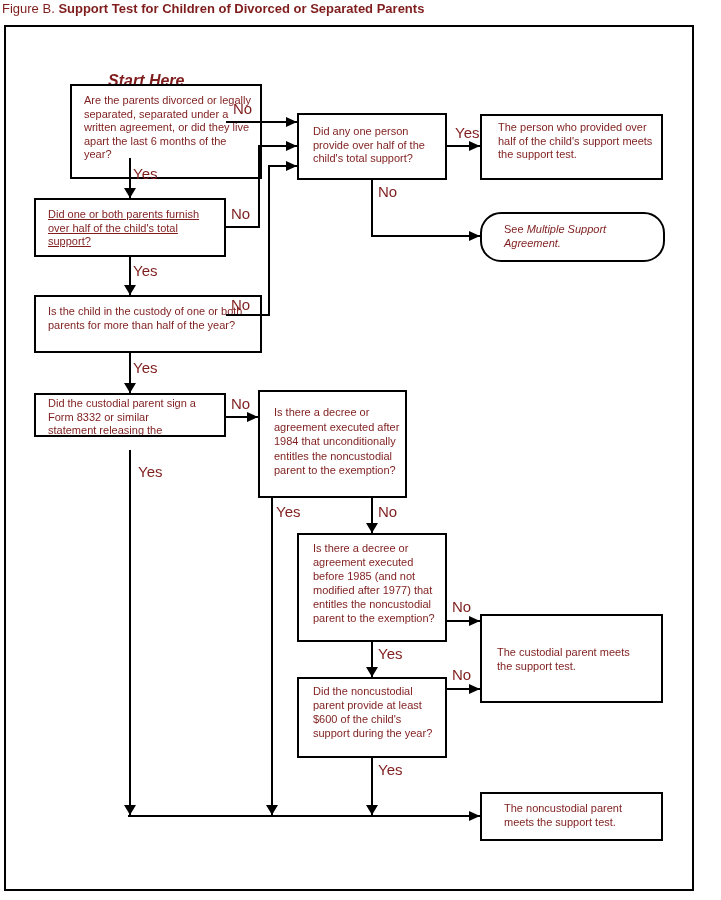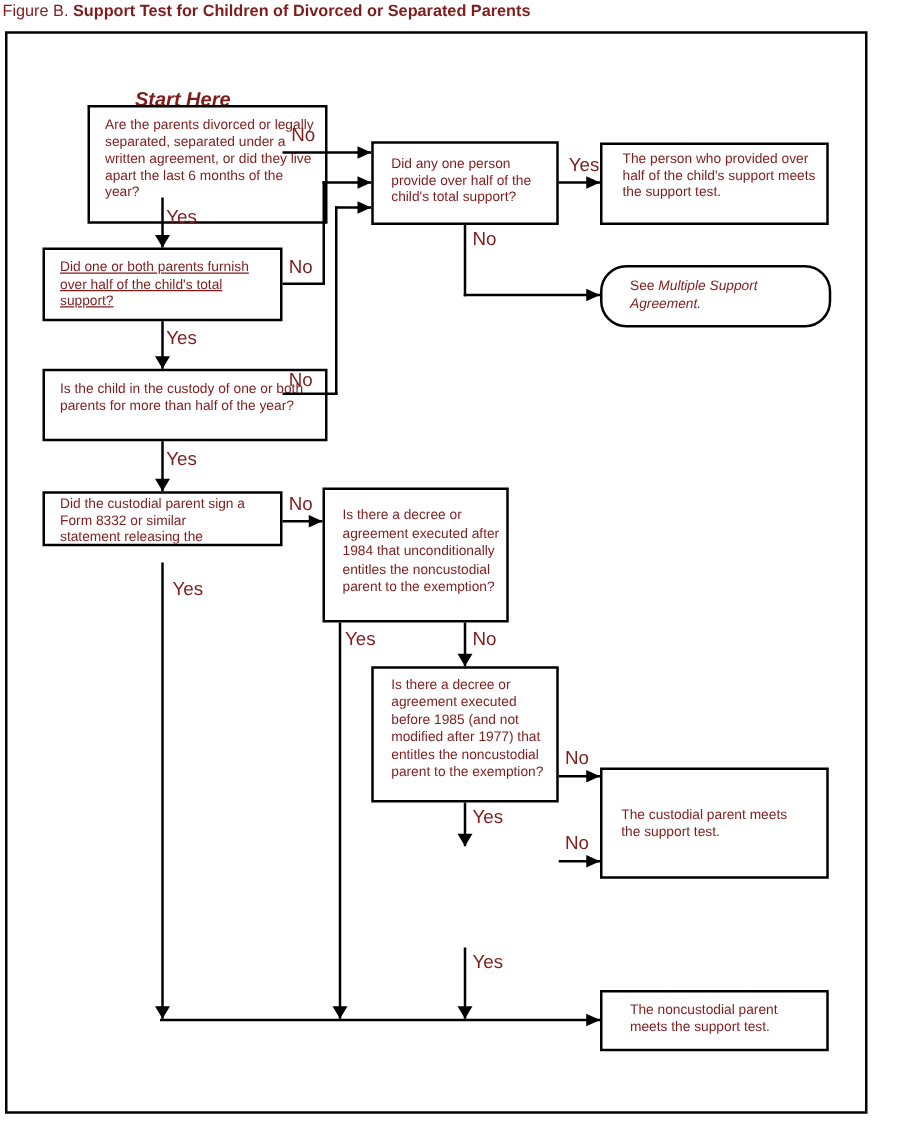--- a/index.html
+++ b/index.html
@@ -50,20 +50,21 @@
   <div class="box" style="left:34px; top:295px; width:228px; height:58px; padding:8px 14px 0 12px;">Is the child in the custody of one or both parents for more than half of the year?</div>
 
   <div class="box" style="left:34px; top:393px; width:192px; height:44px; padding:2px 24px 0 12px;">Did the custodial parent sign a Form 8332 or similar statement releasing the exemption?</div>
 
   <div class="box" style="left:297px; top:113px; width:150px; height:67px; padding:10px 4px 0 14px;">Did any one person provide over half of the child's total support?</div>
 
   <div class="box" style="left:258px; top:390px; width:149px; height:108px; padding:13px 4px 0 14px; line-height:14.5px;">Is there a decree or agreement executed after 1984 that unconditionally entitles the noncustodial parent to the exemption?</div>
 
   <div class="box" style="left:297px; top:533px; width:150px; height:109px; padding:6px 4px 0 14px; line-height:14px;">Is there a decree or agreement executed before 1985 (and not modified after 1977) that entitles the noncustodial parent to the exemption?</div>
 
+  <div class="box" style="left:297px; top:677px; width:150px; height:81px; padding:5px 4px 0 14px; line-height:14px;">Did the noncustodial parent provide at least $600 of the child's support during the year?</div>
 
   <div class="box" style="left:480px; top:114px; width:183px; height:66px; padding:5px 6px 0 16px;">The person who provided over half of the child's support meets the support test.</div>
 
   <div class="box" style="left:480px; top:212px; width:185px; height:50px; padding:9px 6px 0 22px;border-radius:21px;">
     <span>See </span><span class="it">Multiple Support Agreement.</span>
   </div>
 
   <div class="box" style="left:480px; top:614px; width:183px; height:89px; padding:30px 14px 0 15px;">The custodial parent meets the support test.</div>
 
   <div class="box" style="left:480px; top:792px; width:183px; height:49px; padding:8px 10px 0 22px;">The noncustodial parent meets the support test.</div>

